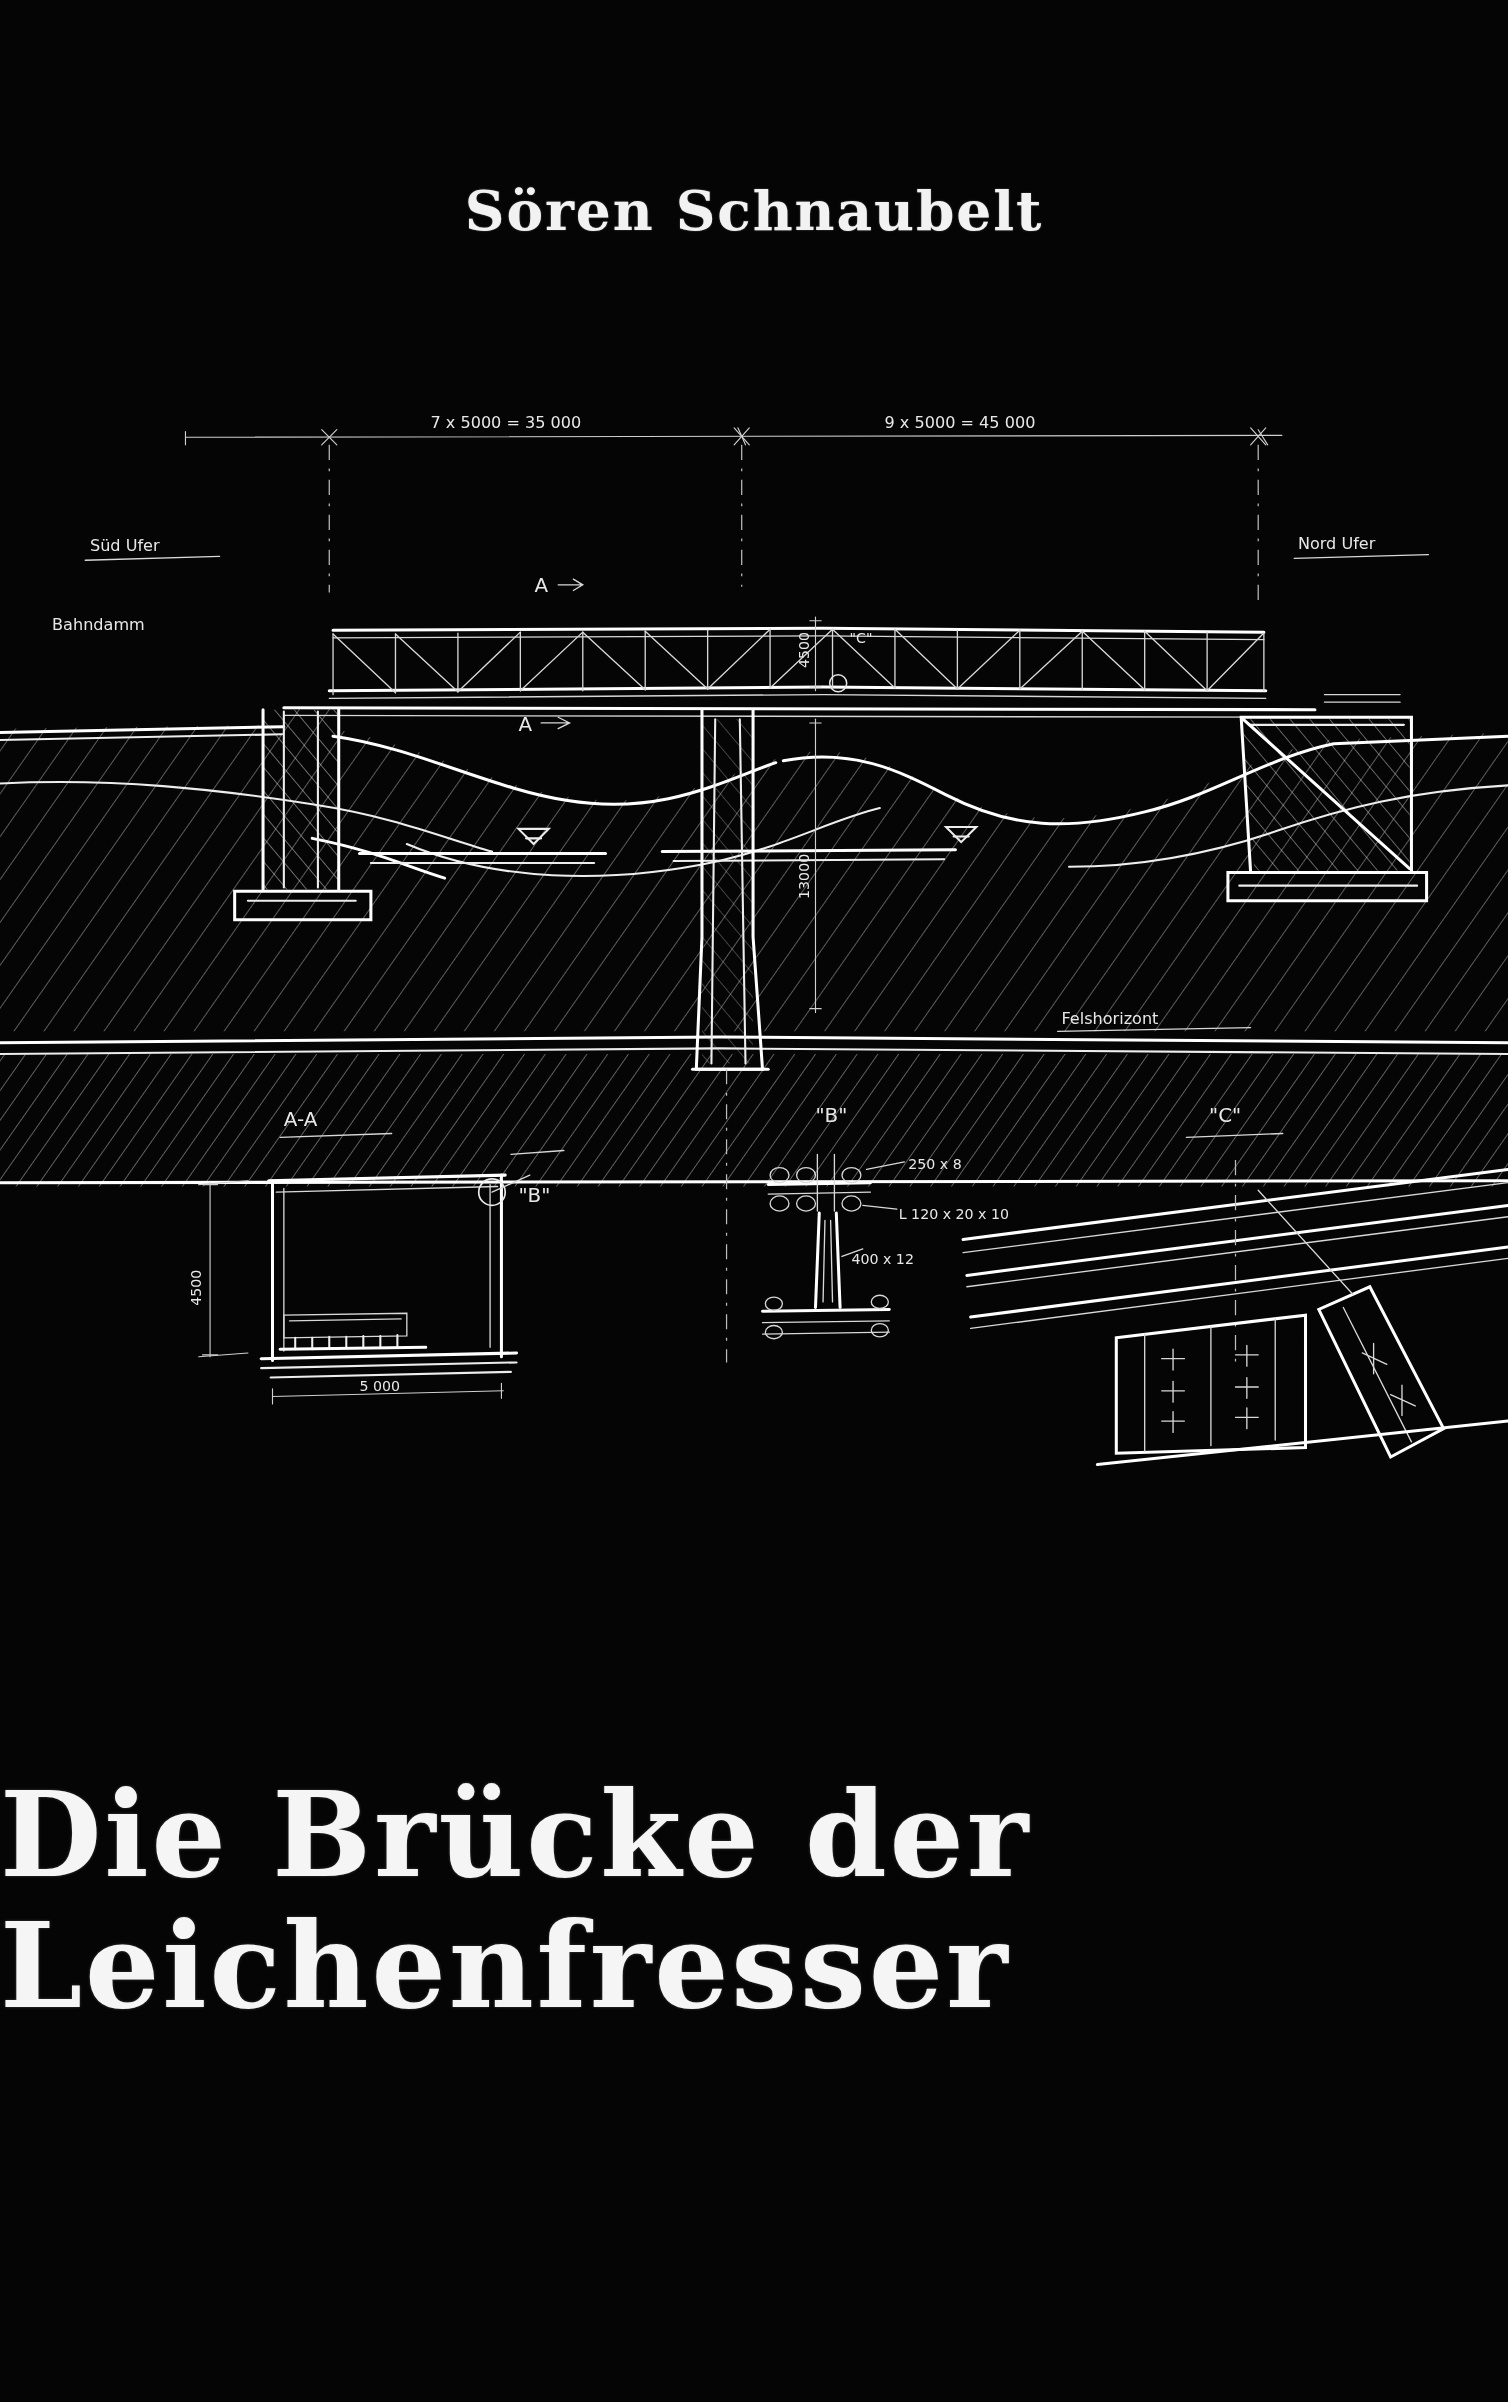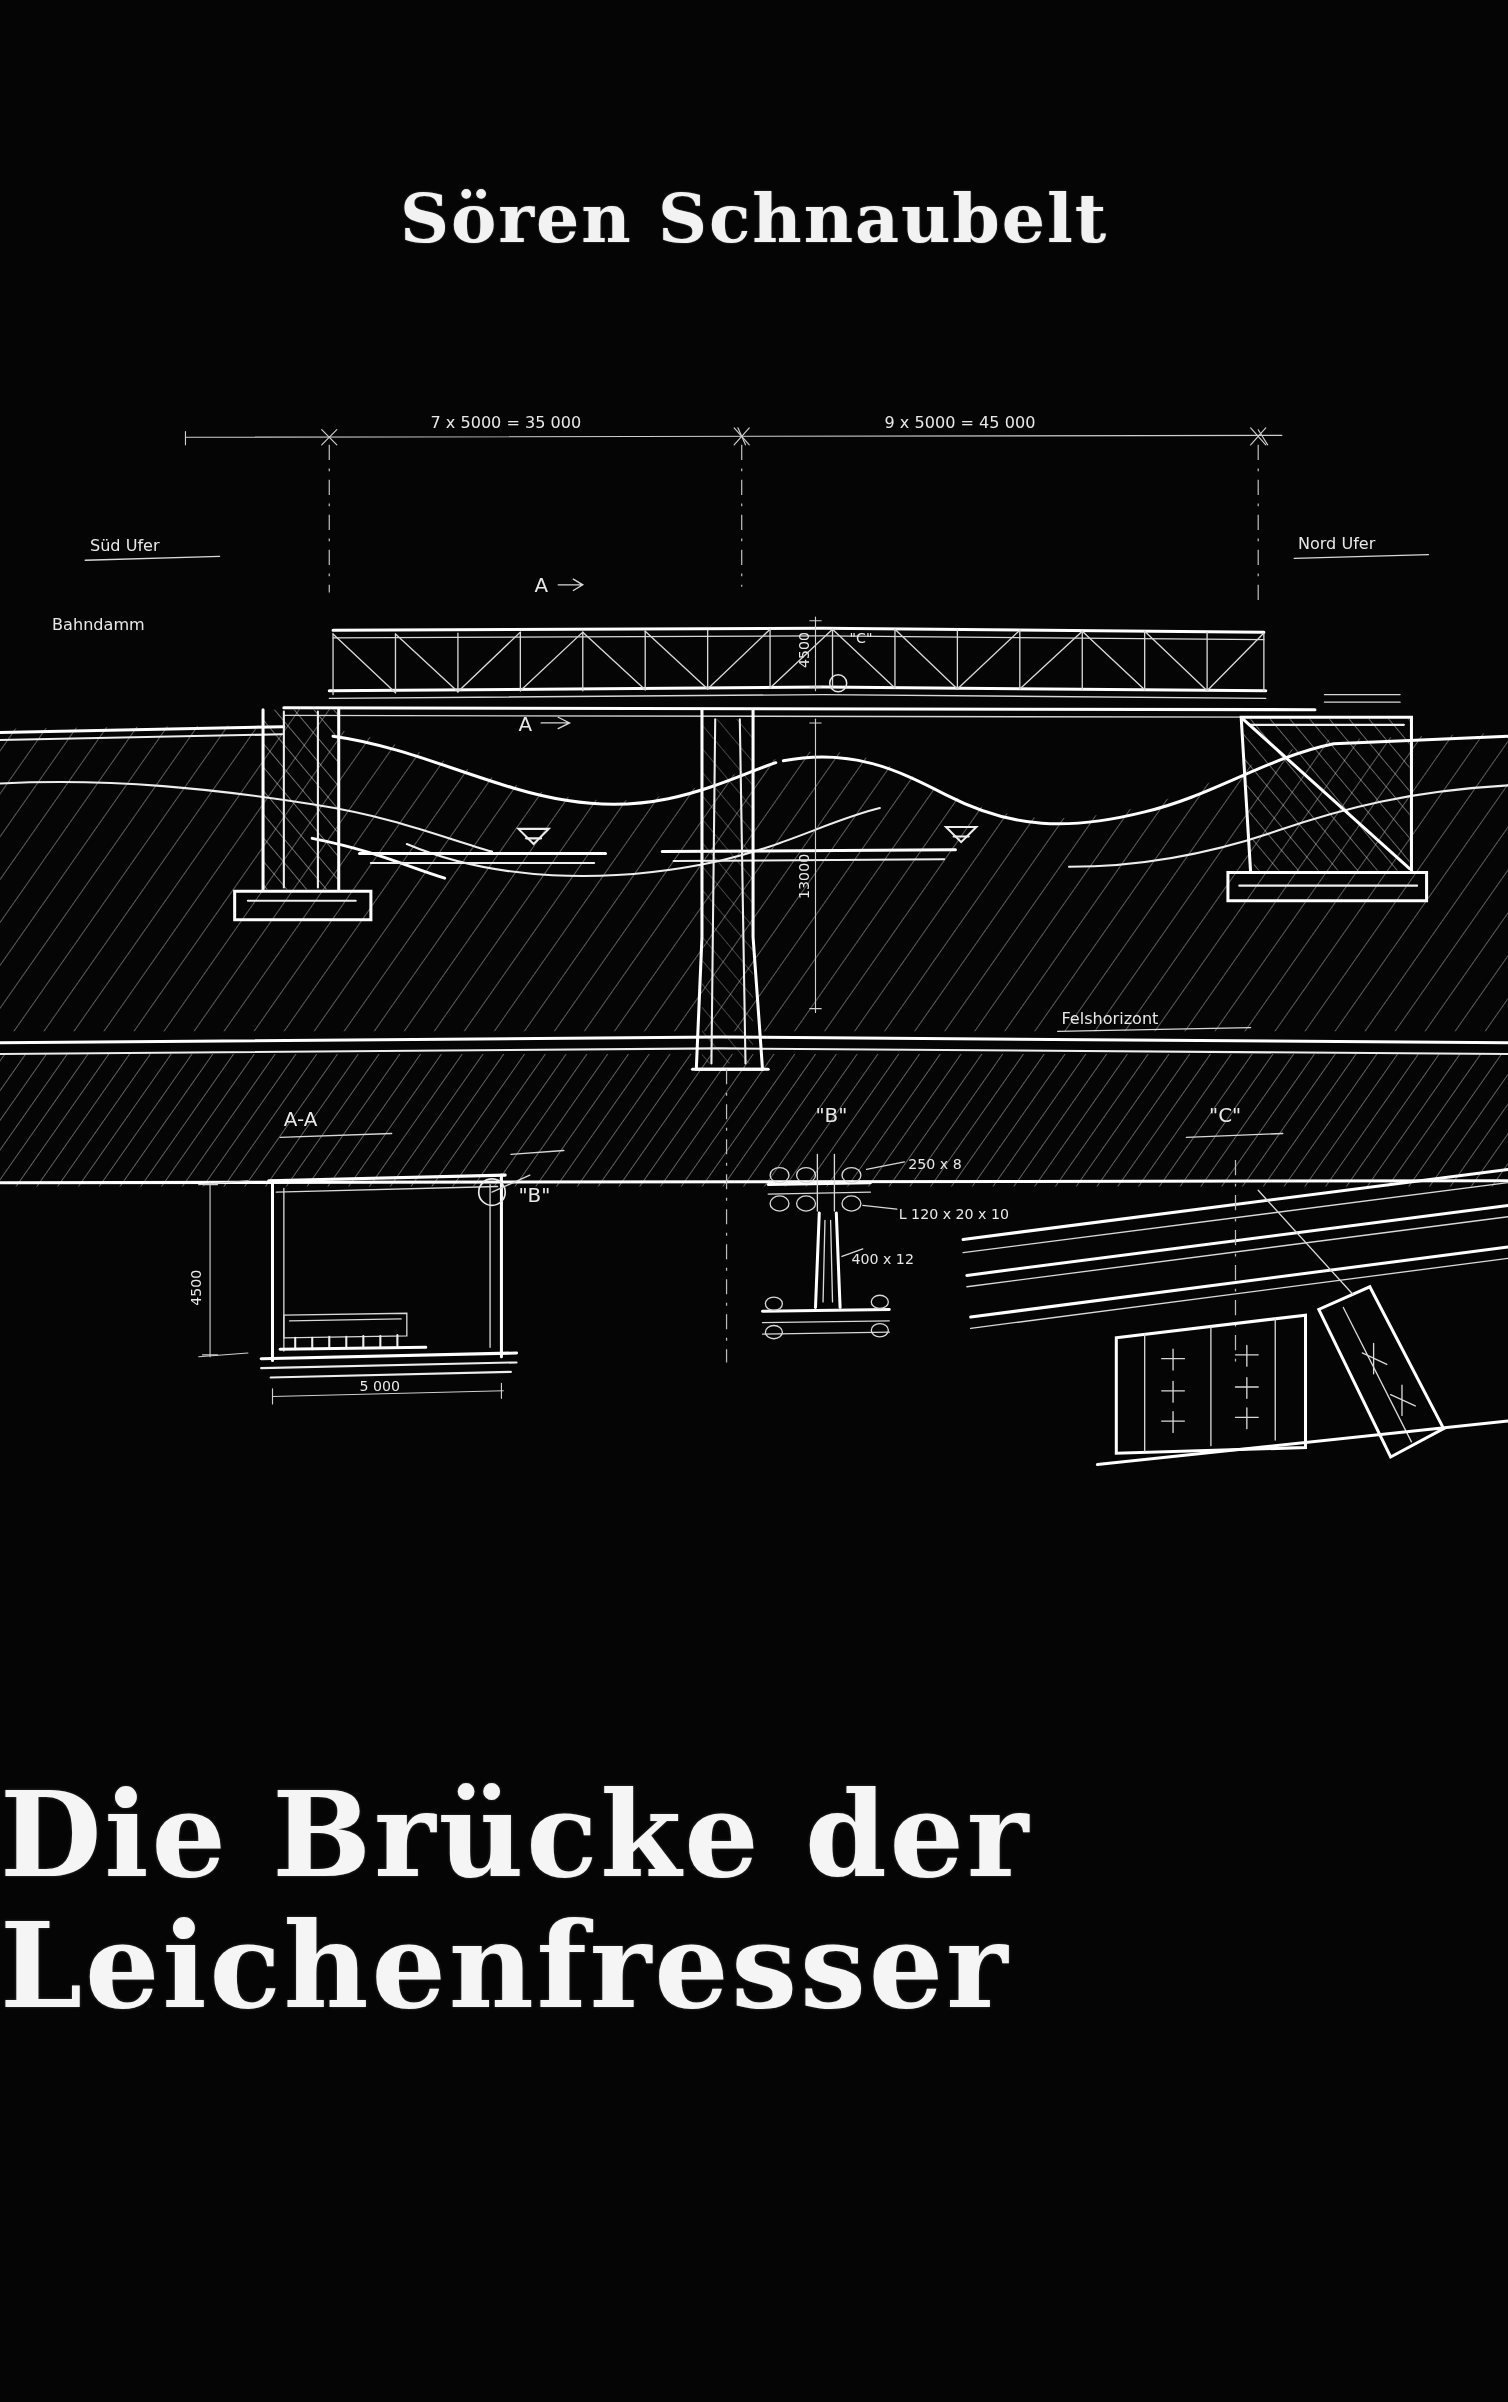--- a/index.html
+++ b/index.html
@@ -25,21 +25,21 @@
 
   
   .author {
     position: absolute;
     top: 178px;
     left: 0;
     width: 100%;
     text-align: center;
     font-family: "DejaVu Serif", serif;
     font-weight: 700;
-    font-size: 68px;
+    font-size: 55px;
     letter-spacing: 1.9px;
     color: #f2f2f2;
     text-shadow: 0 0 1.9px rgba(255,255,255,0.35);
   }
 
   
   .title-block {
     position: absolute;
     left: 0;
     width: 100%;

